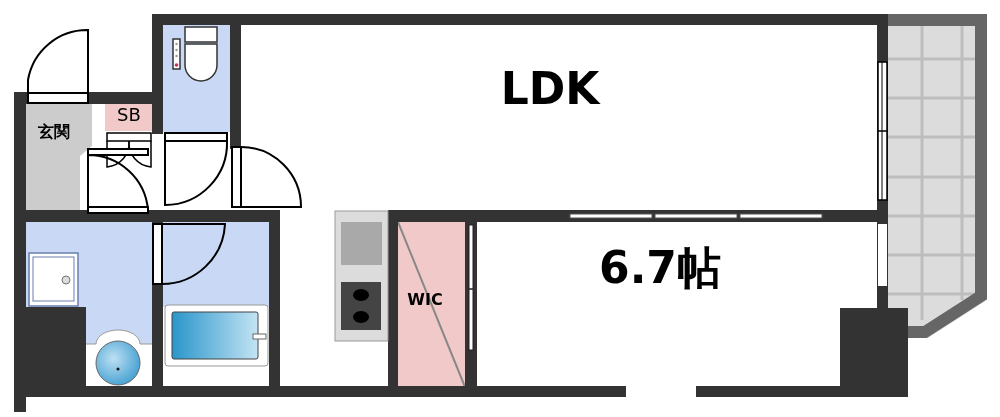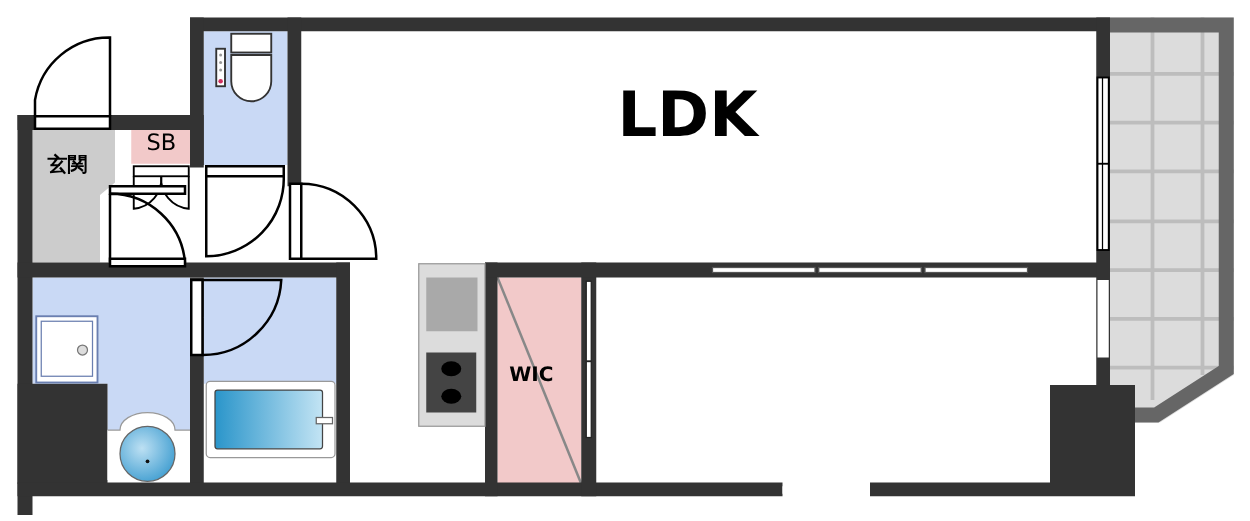--- a/index.html
+++ b/index.html
@@ -1,19 +1,19 @@
 <!DOCTYPE html>
 <html><head>
 <meta charset="utf-8">
 <style>
   html, body { margin: 0; padding: 0; background: #ffffff; }
   body { width: 1000px; height: 417px; position: relative; overflow: hidden; font-family: "DejaVu Sans", sans-serif; }
   svg { position: absolute; left: 0; top: 0; }
   .lbl { position: absolute; font-family: "DejaVu Sans", sans-serif; font-weight: bold; color: #000; text-align: center; line-height: 1.05; white-space: nowrap; }
-  .big { font-size: 50px; }
+  .big { font-size: 44px; }
   .mid { font-size: 16px; }
   .sb { font-size: 18px; }
 </style>
 </head>
 <body>
 
 <svg width="1000" height="417" viewBox="0 0 1000 417">
 
   <g>
     <polygon points="888,14 987,14 987,300 928,338 888,338" fill="#dcdcdc"></polygon>
@@ -169,19 +169,20 @@
     <ellipse cx="361" cy="295" rx="8" ry="6" fill="#000"></ellipse>
     <ellipse cx="361" cy="317" rx="8" ry="6" fill="#000"></ellipse>
   </g>
 </svg>
 
 <div class="lbl big" style="left:450px; top:66px; width:200px;">
   <div>LDK</div>
 </div>
 
 <div class="lbl big" style="left:560px; top:245px; width:200px;">
+  <div>6.7帖</div>
 </div>
 
 <div class="lbl mid" style="left:398px; top:292px; width:54px;">WIC</div>
 
 <div class="lbl mid" style="left:24px; top:124px; width:60px;">玄関</div>
 
 <div class="lbl sb" style="left:105px; top:106px; width:48px; font-weight:normal;">SB</div>
 
 </body></html>

